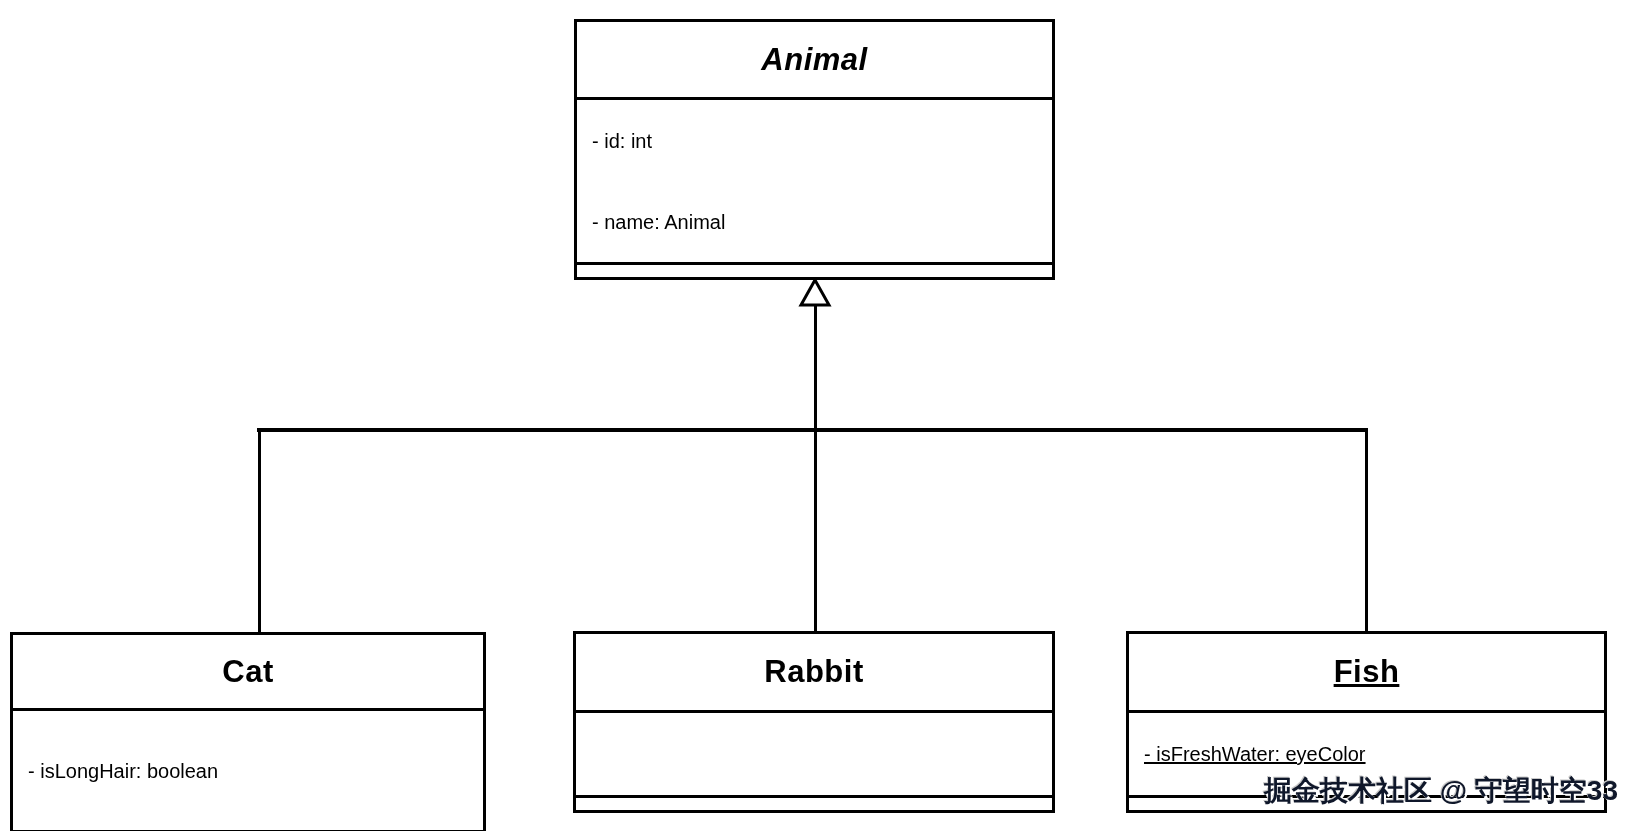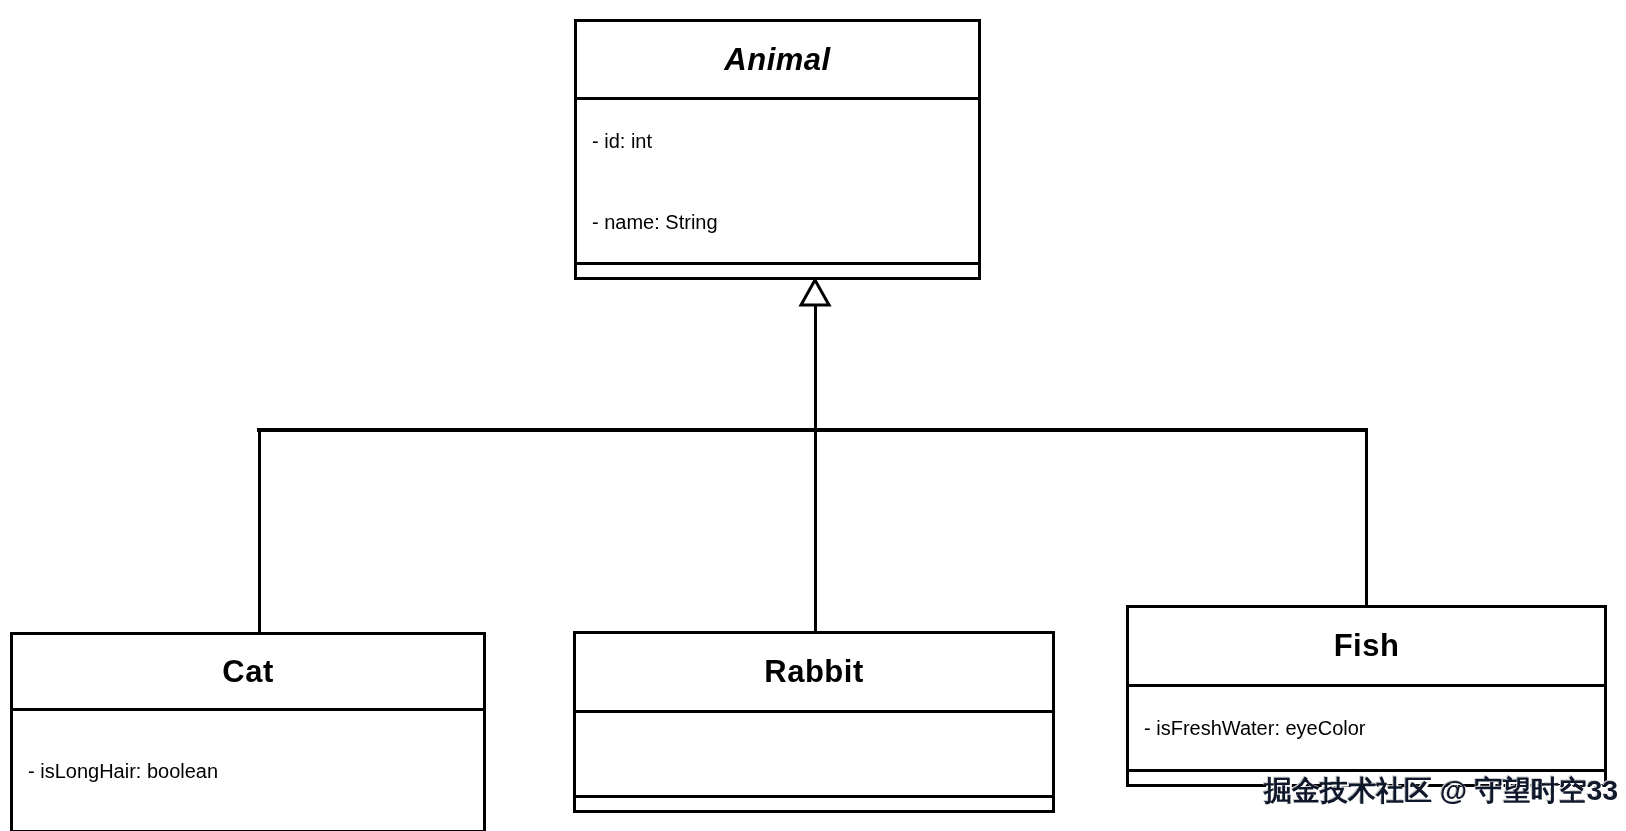--- a/index.html
+++ b/index.html
@@ -60,27 +60,27 @@
   .attr-row {
     line-height: 1;
   }
   .uml-methods {
     box-sizing: border-box;
     height: 15px;
     border-top: 3px solid #000000;
     background: #ffffff;
   }
   
-  #class-animal { left: 574px; top: 19px;  width: 407px; height: 261px; }
+  #class-animal { left: 574px; top: 19px;  width: 481px; height: 261px; }
   #class-animal .uml-title { height: 78px; }
   #class-cat    { left: 10px;  top: 632px; width: 476px; height: 216px; }
   #class-cat    .uml-title { height: 76px; }
   #class-rabbit { left: 573px; top: 631px; width: 482px; height: 182px; justify-content: space-between; }
   #class-rabbit .uml-title { height: 79px; }
-  #class-fish   { left: 1126px; top: 605px; width: 481px; height: 182px; }
+  #class-fish   { left: 1126px; top: 631px; width: 481px; height: 182px; text-decoration: underline; }
   #class-fish   .uml-title { height: 79px; }
 
   .watermark {
     position: absolute;
     right: 8px;
     top: 772px;
     font-size: 28px;
     font-weight: bold;
     color: #0f172a;
     text-shadow: 2px 2px 0 #ffffff, -1px -1px 0 #c8c8c8;
@@ -100,21 +100,21 @@
       <line x1="259" y1="428" x2="259" y2="633" stroke-width="3"></line>
       <line x1="1366" y1="428" x2="1366" y2="632" stroke-width="3"></line>
     </g>
     <polygon points="815,280 801,305 829,305" fill="#ffffff" stroke="#000000" stroke-width="3" stroke-linejoin="miter"></polygon>
   </svg>
 
   <div class="uml-class" id="class-animal">
     <div class="uml-title abstract">Animal</div>
     <div class="uml-attrs">
       <div class="attr-row">- id: int</div>
-      <div class="attr-row">- name: String</div>
+      <div class="attr-row">- name: Animal</div>
     </div>
     <div class="uml-methods"></div>
   </div>
 
   <div class="uml-class" id="class-cat">
     <div class="uml-title">Cat</div>
     <div class="uml-attrs single">
       <div class="attr-row">- isLongHair: boolean</div>
     </div>
     <div class="uml-methods"></div>

